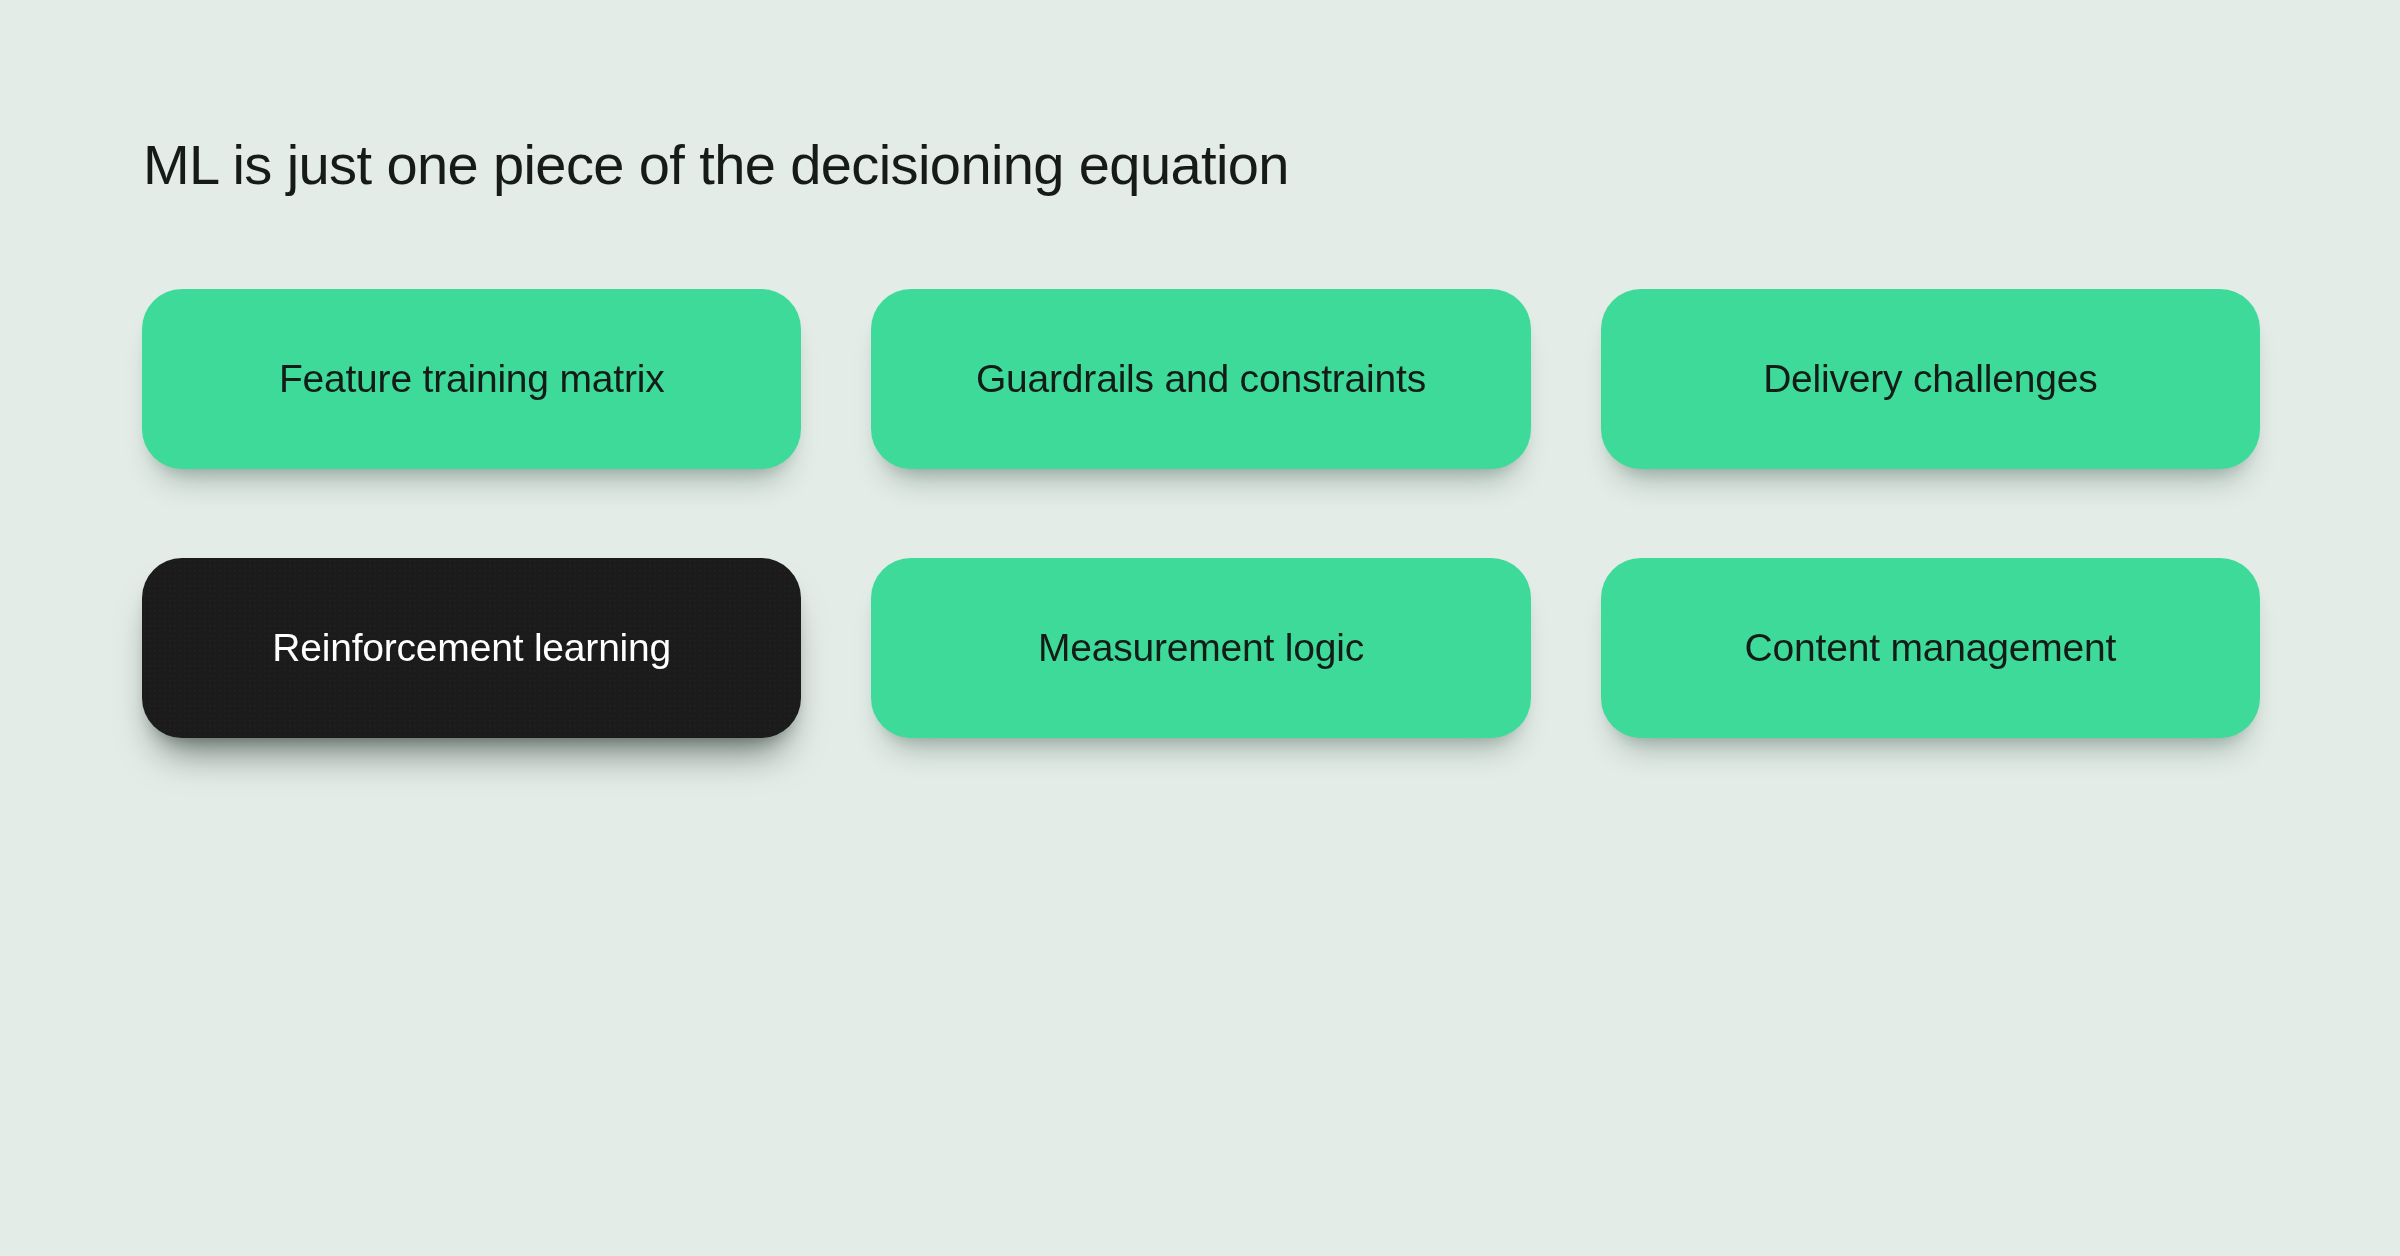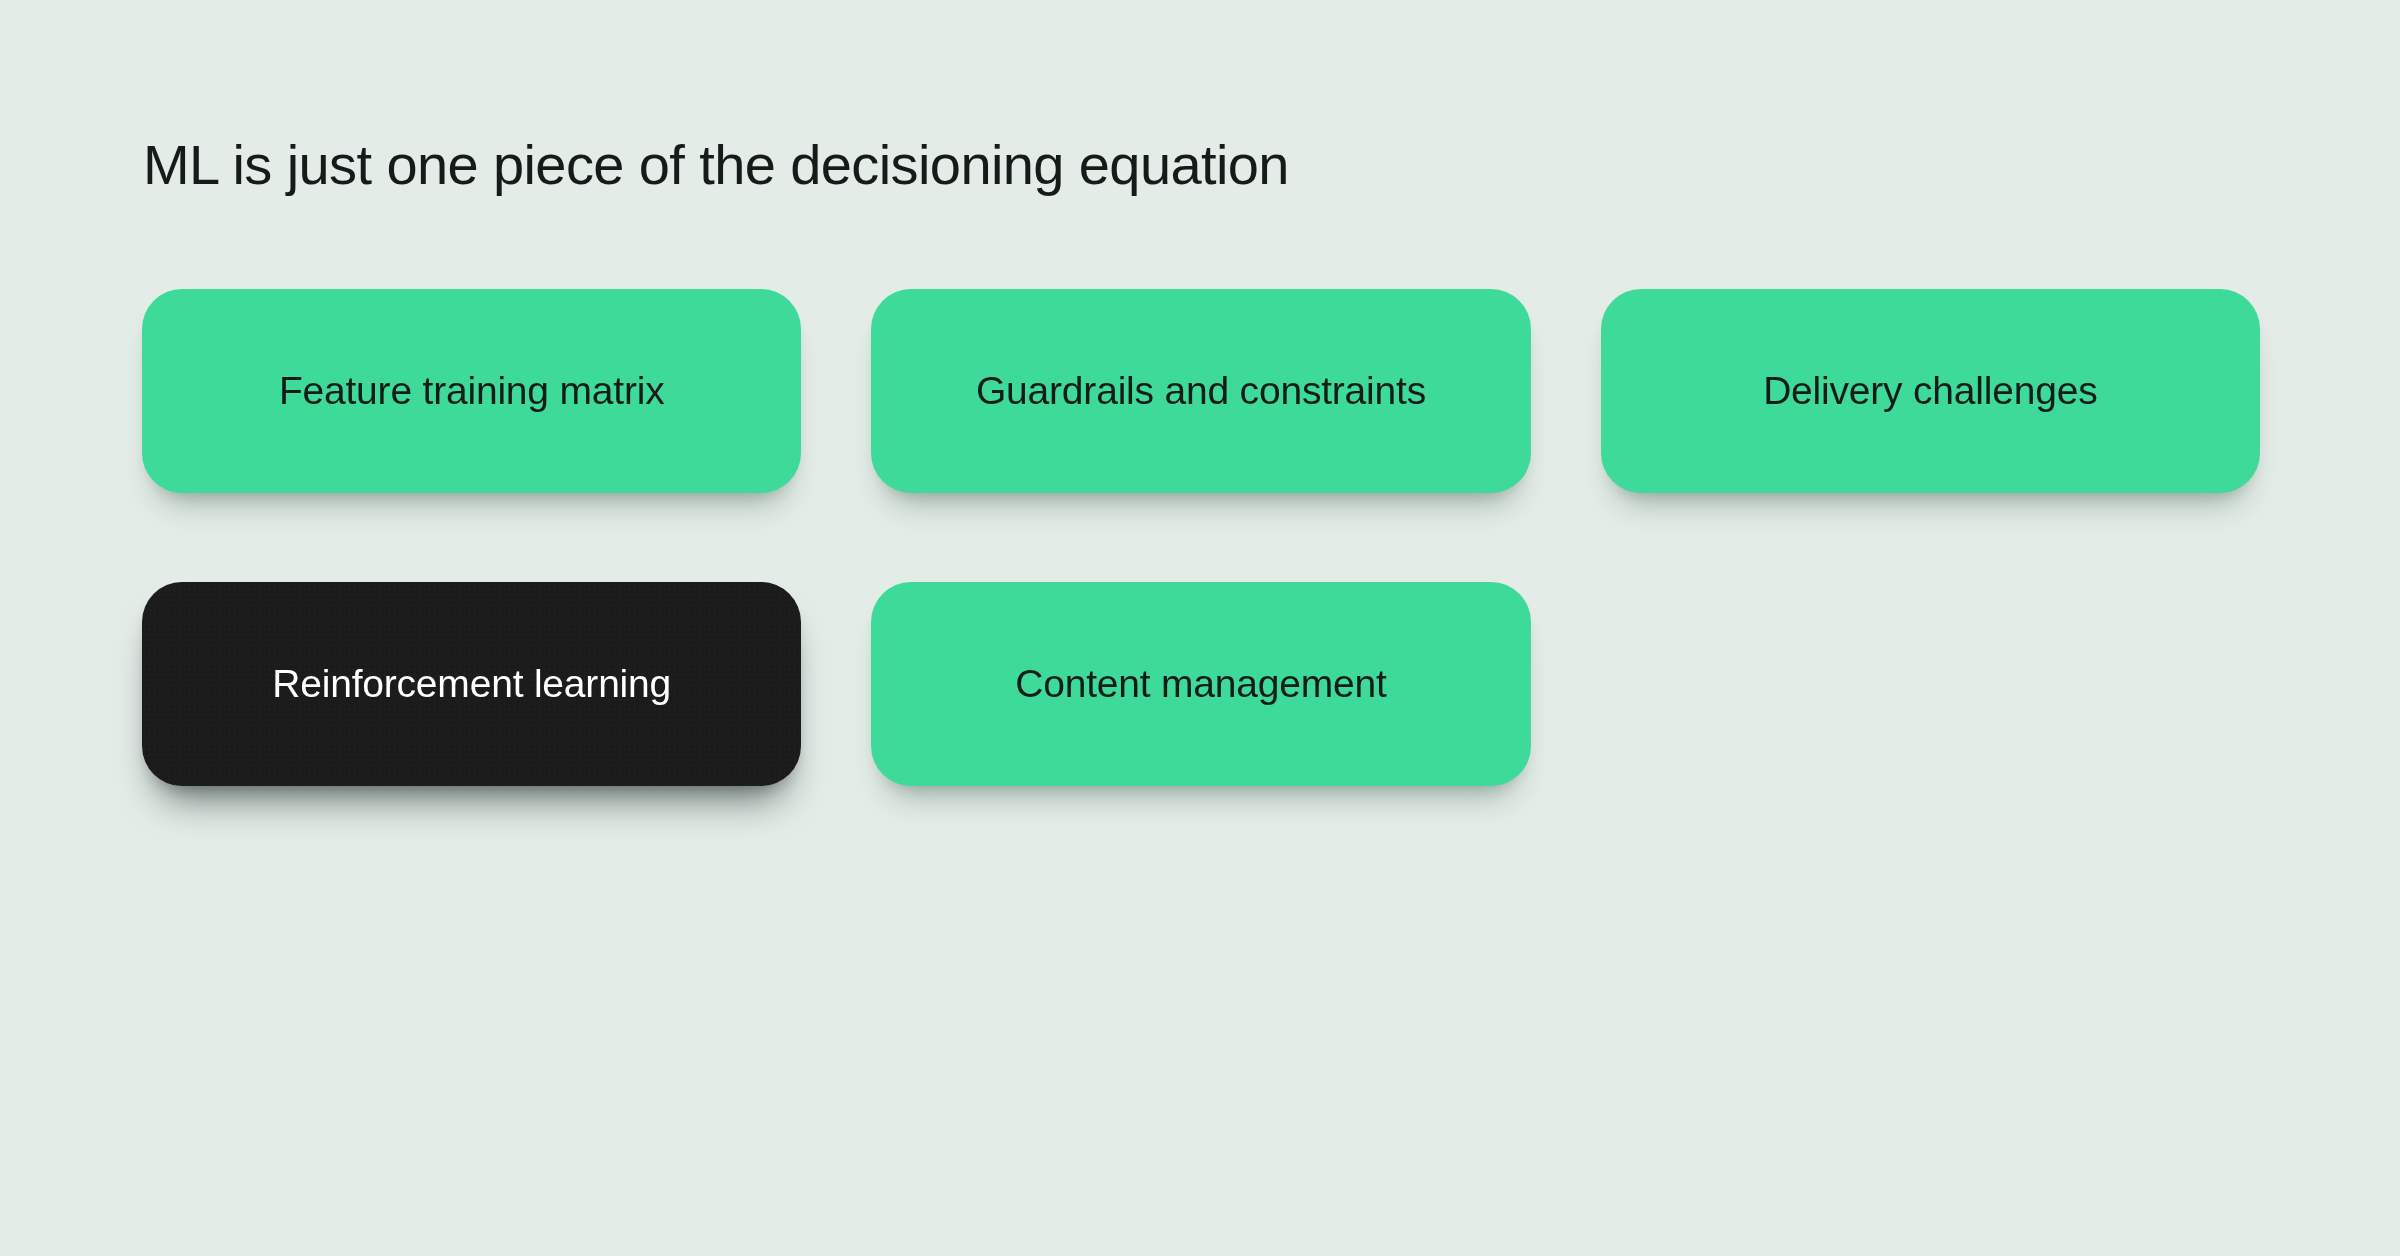--- a/index.html
+++ b/index.html
@@ -30,21 +30,21 @@
     position: absolute;
     left: 142px;
     top: 289px;
     width: 2118px;
     display: grid;
     grid-template-columns: repeat(3, 1fr);
     column-gap: 70px;
     row-gap: 89px;
   }
   .card {
-    height: 204px;
+    height: 180px;
     border-radius: 40px;
     display: flex;
     align-items: center;
     justify-content: center;
     text-align: center;
     font-size: 39px;
     font-weight: 500;
     letter-spacing: -0.2px;
   }
   .card.green {
@@ -81,20 +81,23 @@
 
 
   <div class="card green">
     <span class="card-label">Delivery challenges</span>
   </div>
 
   <div class="card dark">
     <span class="card-label">Reinforcement learning</span>
   </div>
 
+  <div class="card green">
+    <span class="card-label">Measurement logic</span>
+  </div>
 
   <div class="card green">
     <span class="card-label">Content management</span>
   </div>
 
 
 </div>
 </div>
 
 </body></html>

